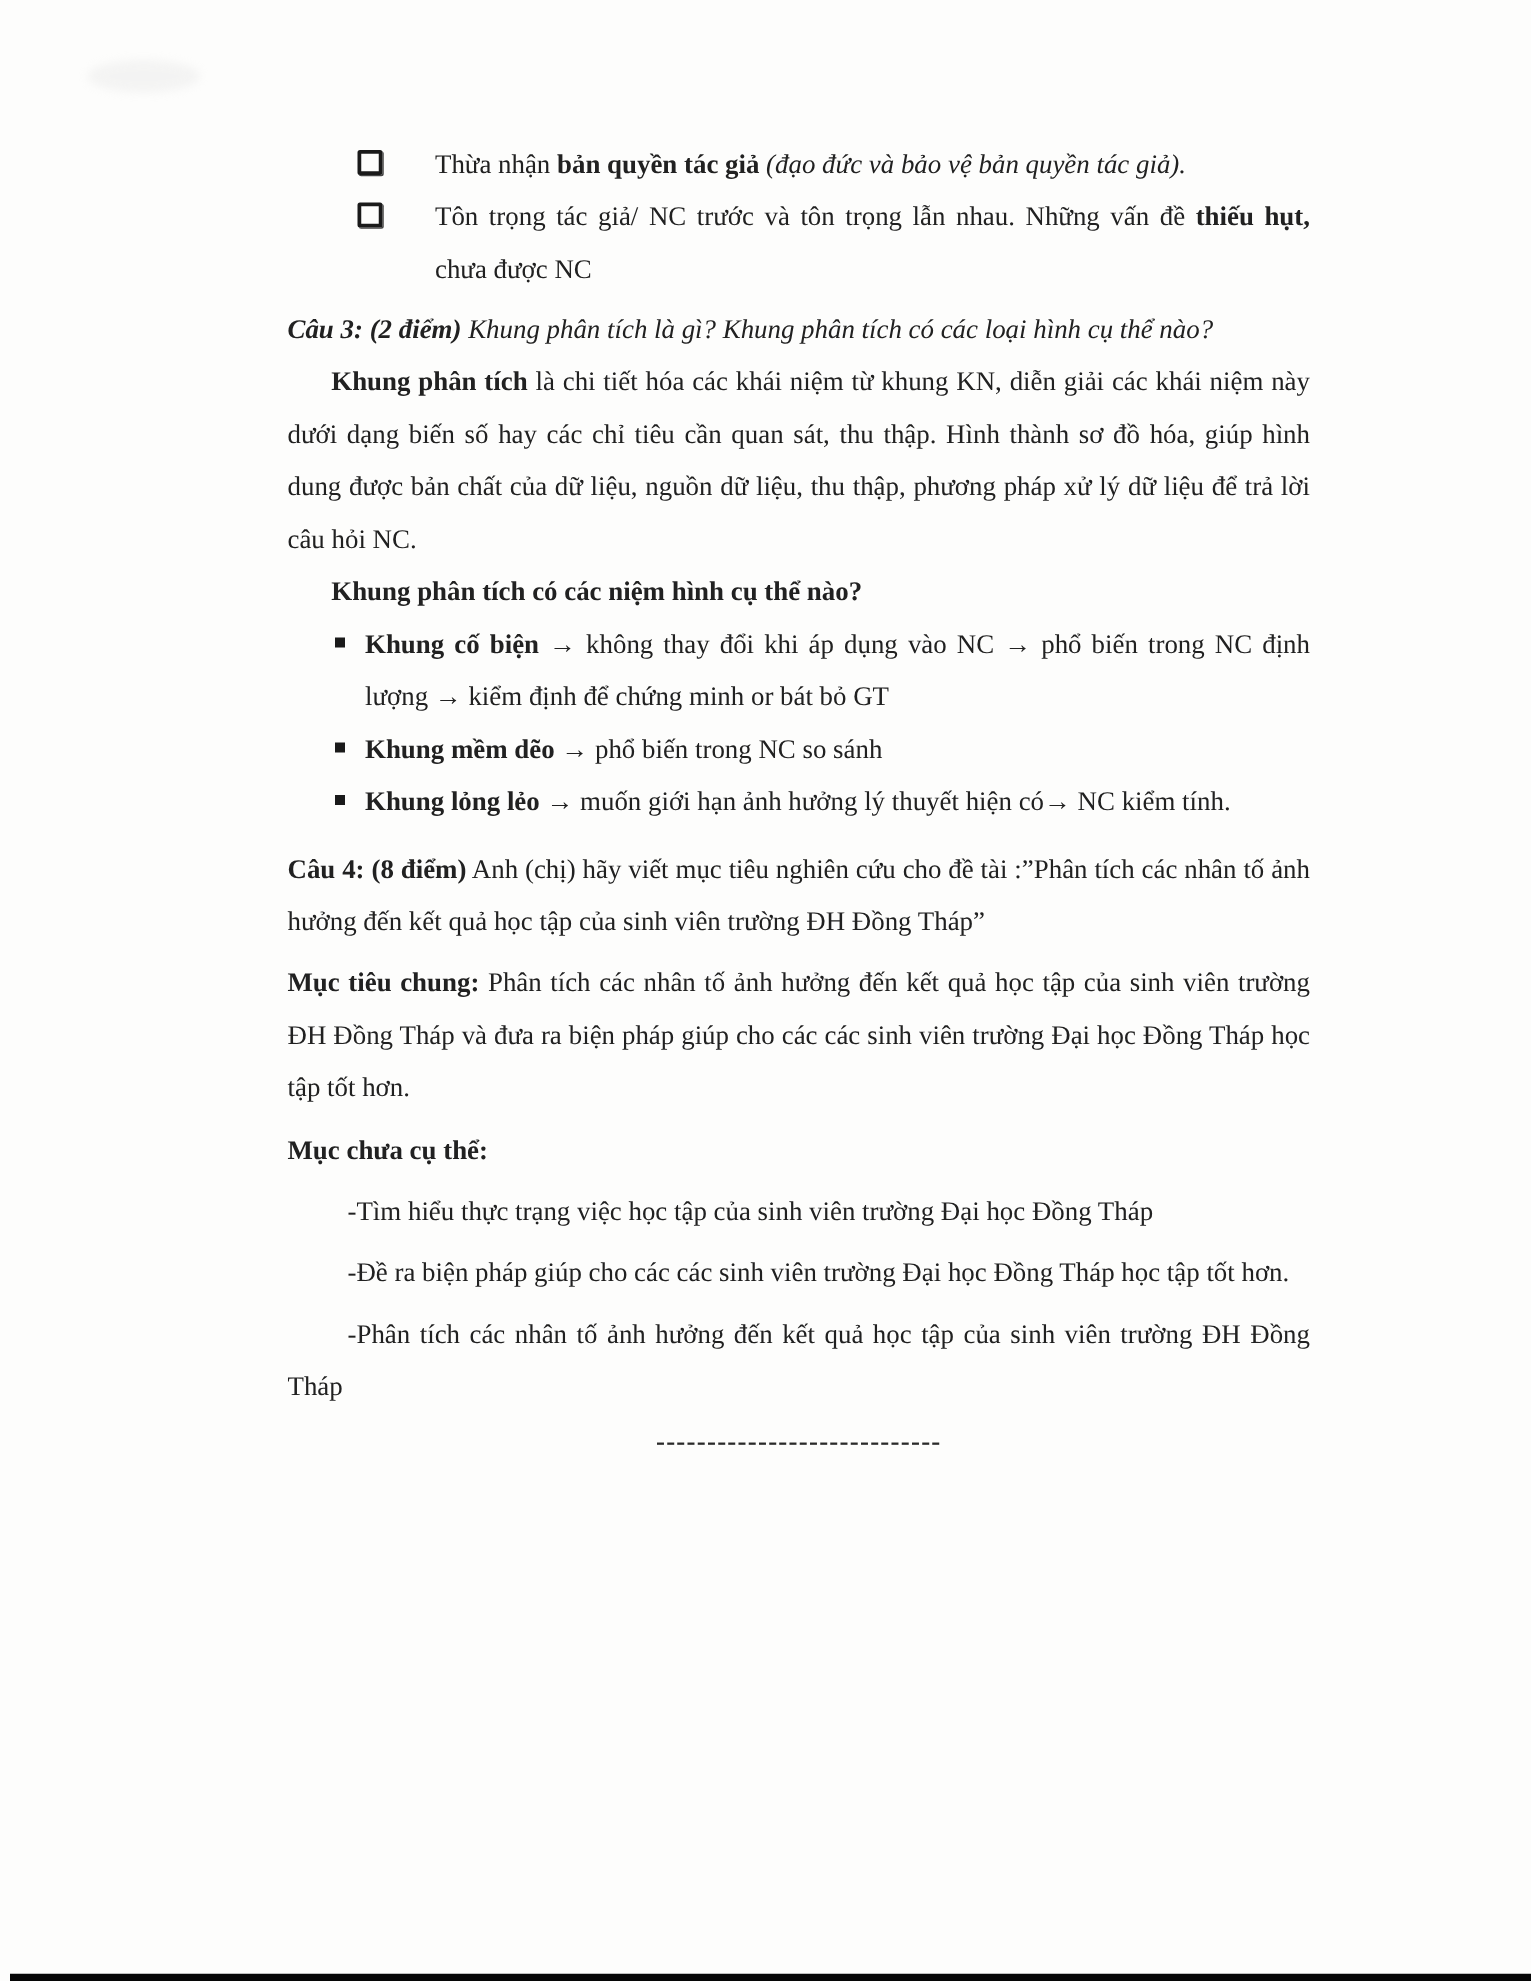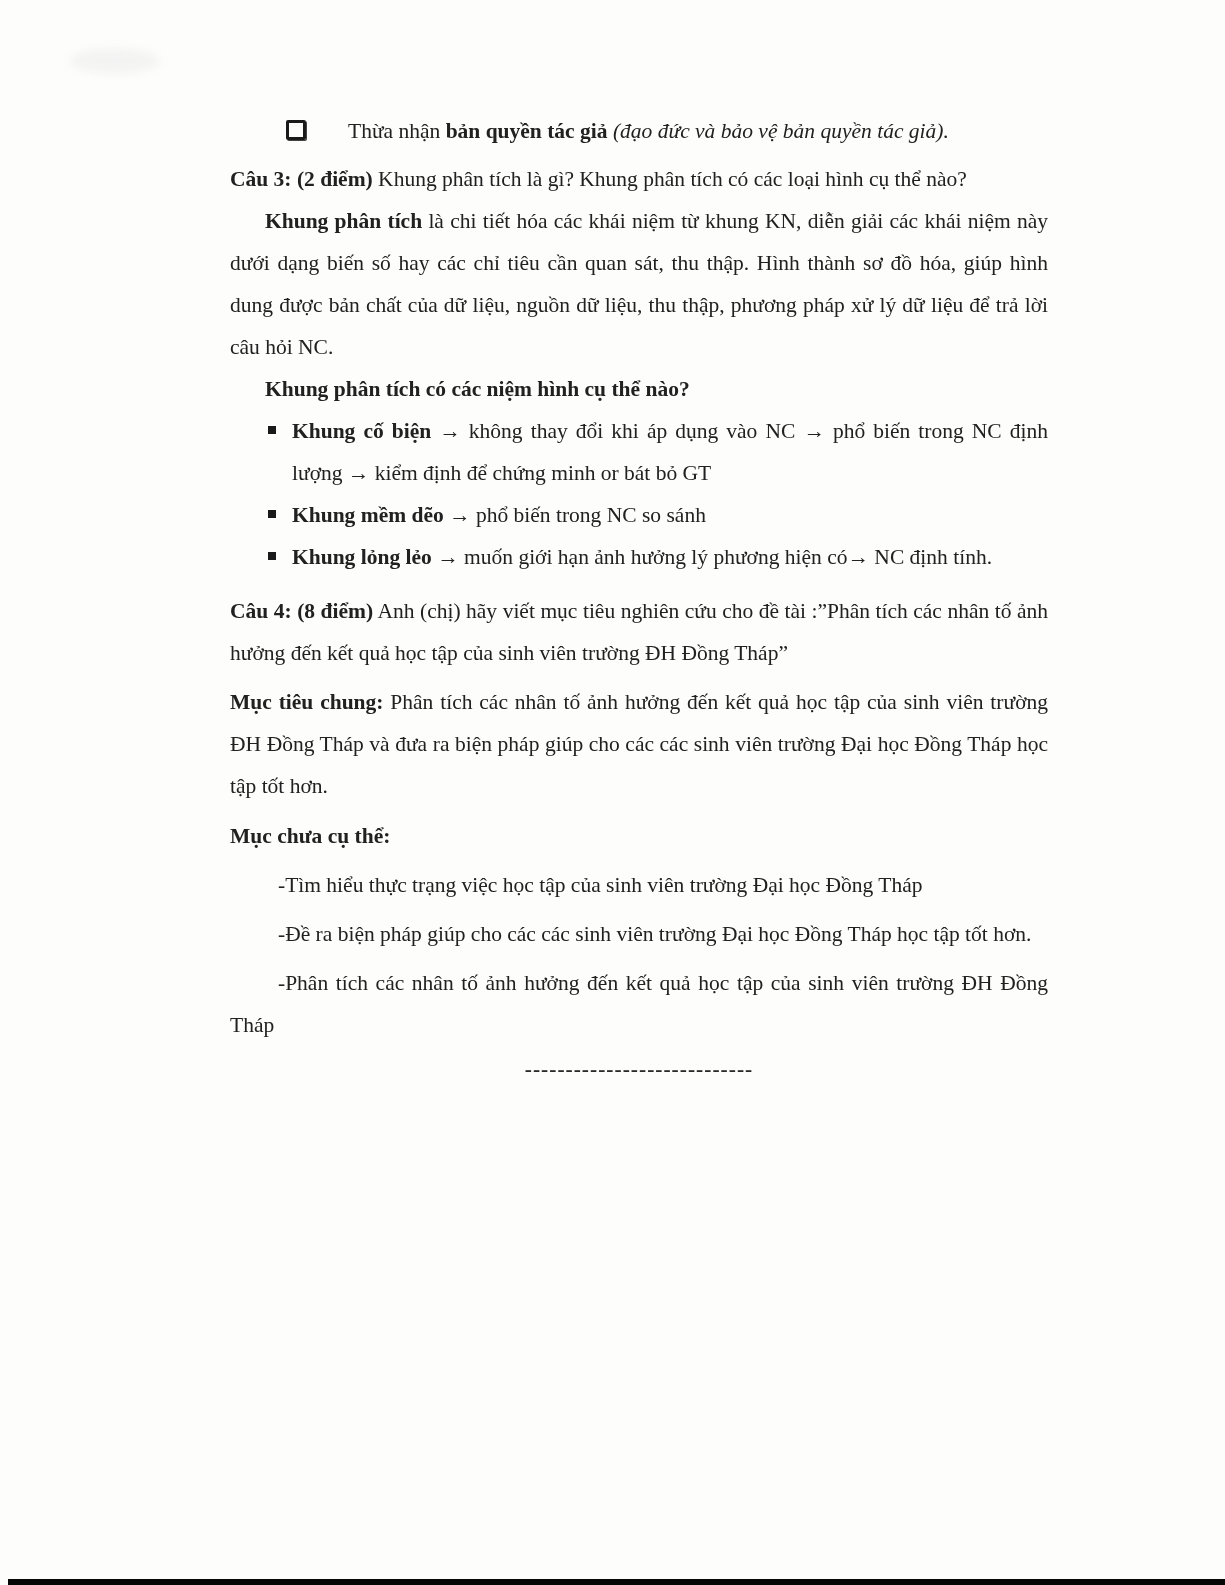--- a/index.html
+++ b/index.html
@@ -47,21 +47,21 @@
   .check-text { margin-left: 42px; flex: 1; text-align: justify; }
 
   
   .frame-item { position: relative; padding-left: 62px; text-align: justify; }
   .square-bullet {
     position: absolute; left: 38px; top: 16px;
     width: 8px; height: 8px;
     background: #1a1a1a;
   }
 
-  .gap-q3   { margin-top: 6px; }
+  .gap-q3   { margin-top: 6px; font-style: italic; }
   .gap-q4   { margin-top: 12px; }
   .gap-mtc  { margin-top: 7px; }
   .gap-mtct { margin-top: 8px; }
   .objective { margin-top: 7px; text-indent: 48px; }
 
   .separator {
     margin-top: 2px;
     text-align: center;
     letter-spacing: 1px;
     font-weight: bold;
@@ -81,33 +81,37 @@
 <div class="page">
   <div class="scan-smudge"></div>
 
   <div class="content">
 
     <div class="checklist">
       <div class="checklist-item">
         <span class="checkbox"></span>
         <p class="check-text"><span>Thừa nhận </span><span class="b">bản quyền tác giả </span><span class="i">(đạo đức và bảo vệ bản quyền tác giả).</span></p>
       </div>
+      <div class="checklist-item">
+        <span class="checkbox"></span>
+        <p class="check-text"><span>Tôn trọng tác giả/ NC trước và tôn trọng lẫn nhau. Những vấn đề </span><span class="b">thiếu hụt,</span><span> chưa được NC</span></p>
+      </div>
     </div>
 
     <p class="gap-q3"><span class="b">Câu 3: (2 điểm)</span><span> Khung phân tích là gì? Khung phân tích có các loại hình cụ thể nào?</span></p>
 
     <p class="indent"><span class="b">Khung phân tích</span><span> là chi tiết hóa các khái niệm từ khung KN, diễn giải các khái niệm này dưới dạng biến số hay các chỉ tiêu cần quan sát, thu thập. Hình thành sơ đồ hóa, giúp hình dung được bản chất của dữ liệu, nguồn dữ liệu, thu thập, phương pháp xử lý dữ liệu để trả lời câu hỏi NC.</span></p>
 
     <p class="indent b">Khung phân tích có các niệm hình cụ thể nào?</p>
 
 
     <div>
       <p class="frame-item"><span class="square-bullet"></span><span class="b">Khung cố biện</span><span> → không thay đổi khi áp dụng vào NC → phổ biến trong NC định lượng → kiểm định để chứng minh or bát bỏ GT</span></p>
       <p class="frame-item"><span class="square-bullet"></span><span class="b">Khung mềm dẽo</span><span> → phổ biến trong NC so sánh</span></p>
-      <p class="frame-item"><span class="square-bullet"></span><span class="b">Khung lỏng lẻo</span><span> → muốn giới hạn ảnh hưởng lý phương hiện có→ NC định tính.</span></p>
+      <p class="frame-item"><span class="square-bullet"></span><span class="b">Khung lỏng lẻo</span><span> → muốn giới hạn ảnh hưởng lý thuyết hiện có→ NC kiểm tính.</span></p>
     </div>
 
     <p class="gap-q4"><span class="b">Câu 4: (8 điểm)</span><span> Anh (chị) hãy viết mục tiêu nghiên cứu cho đề tài :”Phân tích các nhân tố ảnh hưởng đến kết quả học tập của sinh viên trường ĐH Đồng Tháp”</span></p>
 
     <p class="gap-mtc"><span class="b">Mục tiêu chung:</span><span> Phân tích các nhân tố ảnh hưởng đến kết quả học tập của sinh viên trường ĐH Đồng Tháp và đưa ra biện pháp giúp cho các các sinh viên trường Đại học Đồng Tháp học tập tốt hơn.</span></p>
 
     <p class="gap-mtct b">Mục chưa cụ thể:</p>
 
     <div>
       <p class="objective">-Tìm hiểu thực trạng việc học tập của sinh viên trường Đại học Đồng Tháp</p>

